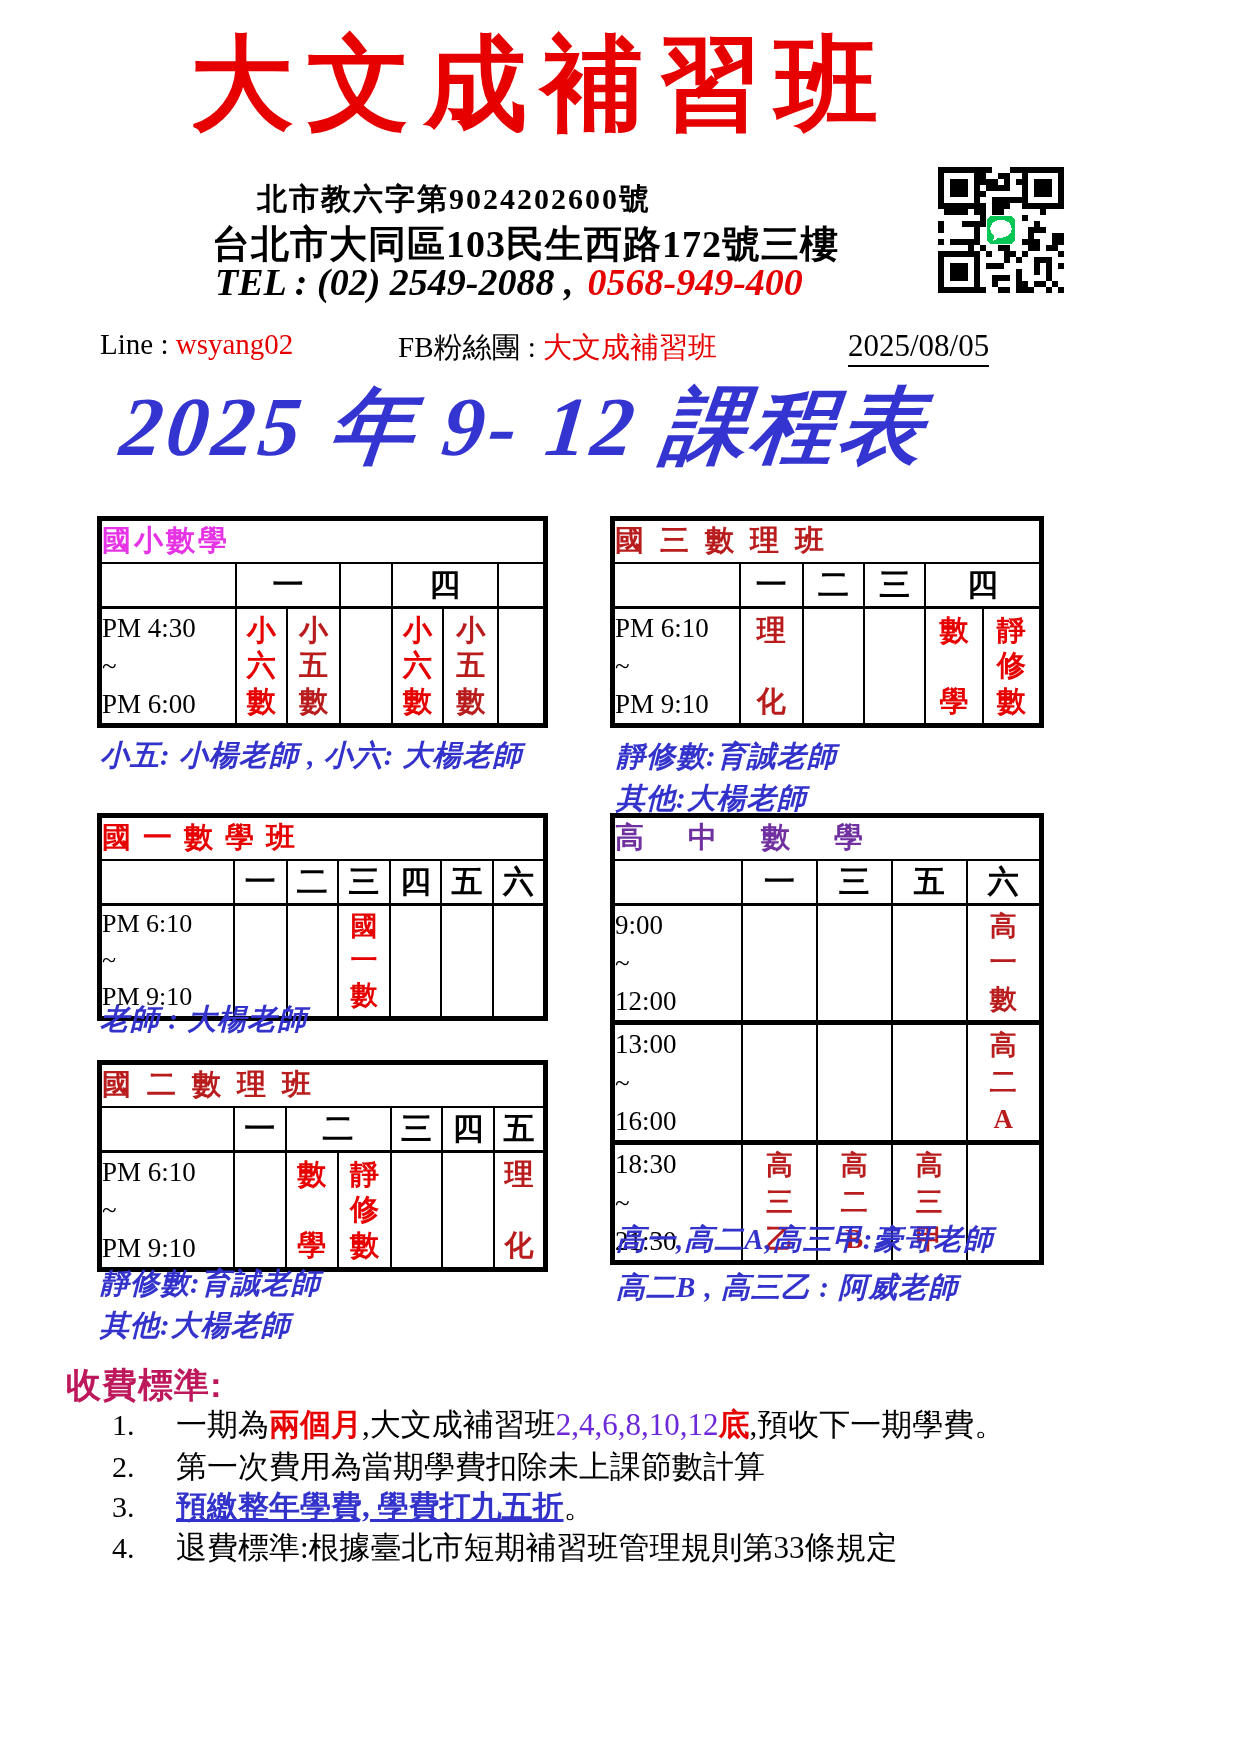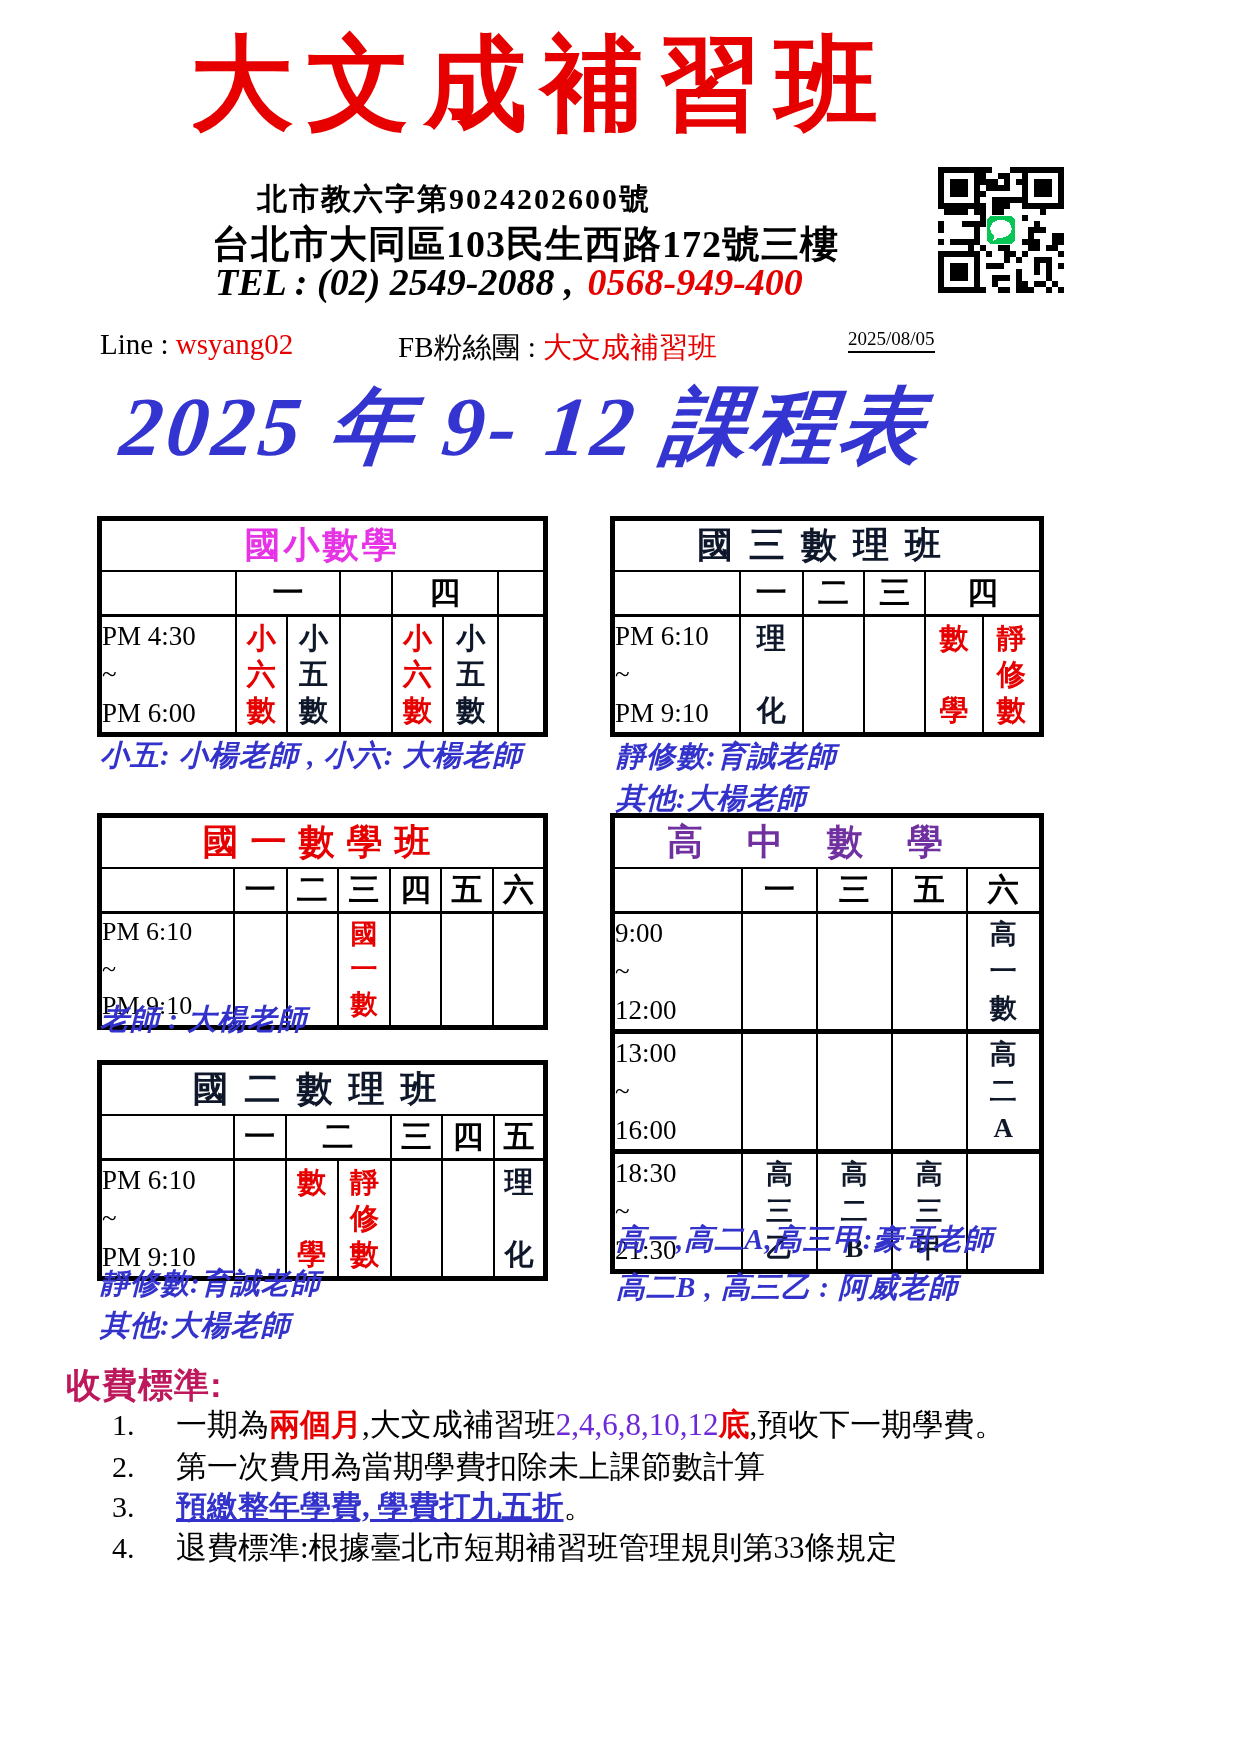--- a/index.html
+++ b/index.html
@@ -16,40 +16,40 @@
     letter-spacing:14px;white-space:nowrap;line-height:1.1;
   }
   .license{left:257px;top:179px;font-size:30px;font-weight:600;letter-spacing:2px;}
   .address{left:212px;top:219px;font-size:38px;font-weight:bold;letter-spacing:1px;}
   .tel-line{left:215px;top:260px;font-size:38px;font-weight:bold;font-style:italic;white-space:nowrap;}
   .tel-red{color:#e60000;margin-left:14px;}
   .contact-row{top:328px;font-size:29px;white-space:nowrap;}
   .line-row{left:100px;}
   .fb-row{left:398px;}
   .red-val{color:#e60000;}
-  .date{left:848px;top:328px;font-size:19px;border-bottom:2px solid #000;padding-bottom:1px;}
+  .date{left:848px;top:328px;font-size:31px;border-bottom:2px solid #000;padding-bottom:1px;}
   .qr{left:938px;top:167px;width:126px;height:126px;}
   .schedule-title{
     left:116px;top:381px;font-size:84px;font-weight:bold;font-style:italic;
     color:#3434d1;letter-spacing:4px;white-space:nowrap;transform:skewX(-6deg);
     transform-origin:left bottom;line-height:1.1;
   }
 
   
   table.sched{border-collapse:collapse;table-layout:fixed;border:5px solid #000;background:#fff;}
   table.sched td{border:2px solid #000;padding:0;overflow:hidden;}
-  td.title-cell{font-size:36px;font-weight:bold;text-align:center;margin-top:28px;}
+  td.title-cell{font-size:29px;font-weight:bold;margin-top:28px;}
   td.day{font-size:31px;font-weight:bold;text-align:center;border-bottom:3px solid #000 !important;}
   td.time{font-size:27px;white-space:pre-line;line-height:1.42;}
   td.vhost{position:relative;}
   .vtext{position:absolute;left:0;right:0;top:7px;bottom:7px;
     display:flex;flex-direction:column;justify-content:space-between;align-items:center;
     font-weight:bold;line-height:1;}
   .fs29 .vtext{font-size:29px;} .fs27 .vtext{font-size:27px;}
-  .red{color:#e60000;} .blue{color:#0f172a;} .magenta{color:#e633e6;} .purple{color:#7030a0;}
+  .red{color:#e60000;} .blue{color:#b91c1c;} .magenta{color:#e633e6;} .purple{color:#7030a0;}
   .ls2{letter-spacing:3px;} .ls12{letter-spacing:12px;} .ls16{letter-spacing:16px;} .ls44{letter-spacing:44px;}
   tr.thick-sep td{border-top:5px solid #000;}
 
   
   .note{color:#3333cc;font-weight:bold;font-style:italic;font-size:29px;white-space:nowrap;letter-spacing:1px;}
 
   
   .fees-heading{left:66px;top:1362px;font-size:35px;font-weight:bold;color:#be185d;
     font-family:"Liberation Sans","DejaVu Sans",sans-serif;letter-spacing:1px;}
   .fee-item{left:112px;font-size:31px;white-space:nowrap;}

